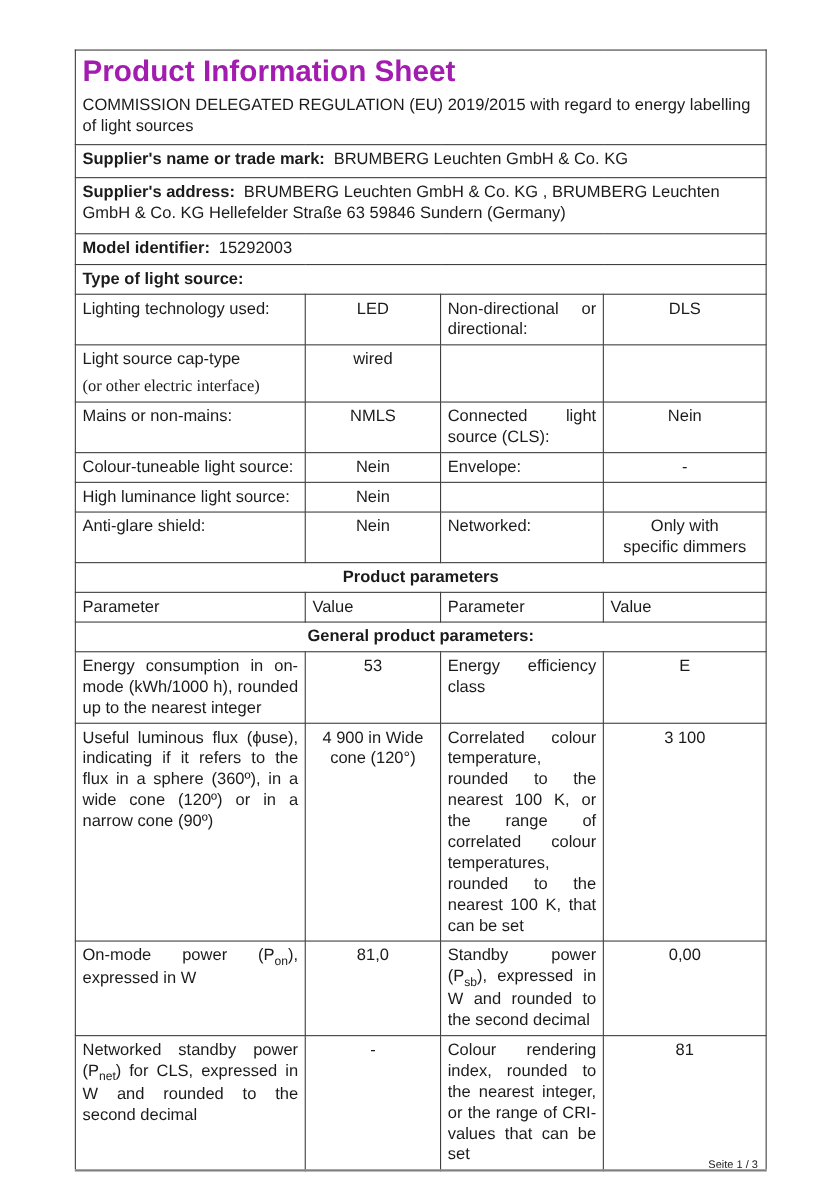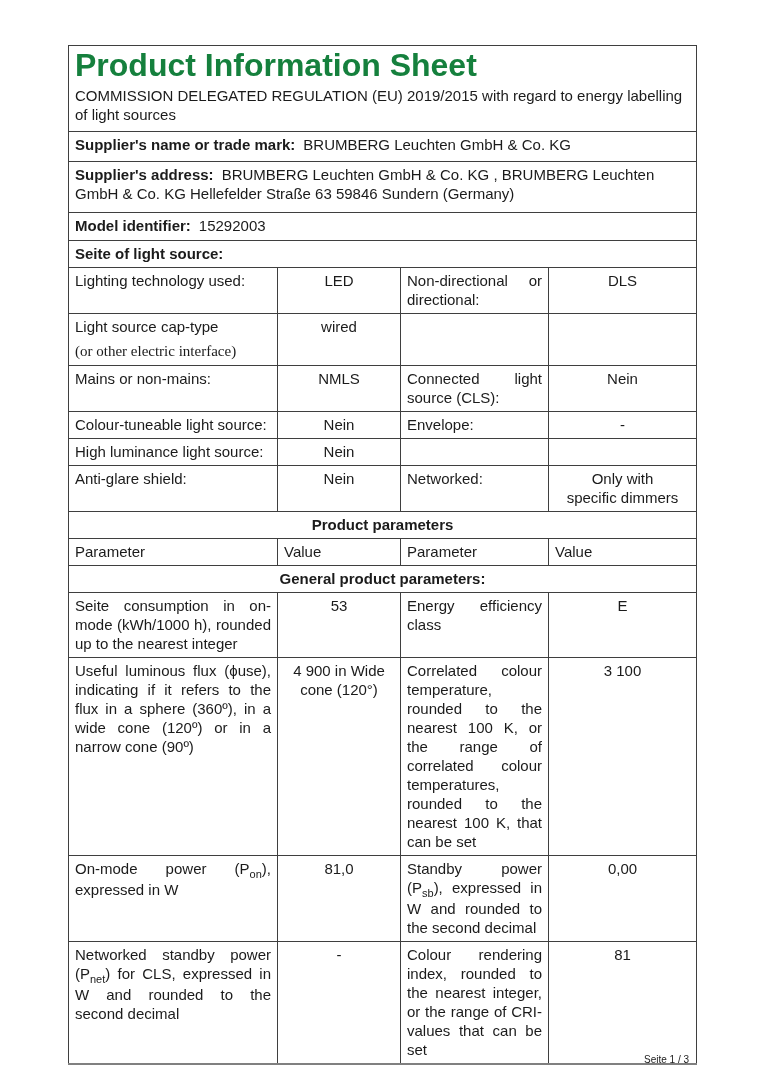--- a/index.html
+++ b/index.html
@@ -24,22 +24,22 @@
     line-height: 19px;
     border-bottom: 2px solid #808080;
   }
   table.sheet td {
     border: 1px solid #3f3f3f;
     vertical-align: top;
     padding: 3px 6px 4px 6px;
   }
   td.titlecell { padding: 8px 10px 6px 10px; }
   .doc-title {
-    color: #15803d;
-    font-size: 32px;
+    color: #a21caf;
+    font-size: 27px;
     line-height: 32px;
     font-weight: bold;
     margin-bottom: 5px;
   }
   .reg-text { font-size: 15px; line-height: 19px; }
   .lbl { font-weight: bold; }
   .lblval { margin-left: 8px; }
   td.param { text-align: justify; }
   td.value { text-align: center; white-space: pre-line; }
   td.centerbold { text-align: center; font-weight: bold; margin-left: 11px; }
@@ -87,21 +87,21 @@
     </tr>
 
     <tr style="height:28px">
       <td colspan="4" class="lblrow">
         <span class="lbl">Model identifier:</span><span class="lblval">15292003</span>
       </td>
     </tr>
 
     <tr style="height:27px">
       <td colspan="4">
-        <span class="lbl">Seite of light source:</span>
+        <span class="lbl">Type of light source:</span>
       </td>
     </tr>
 
     <tr style="height:40px">
       <td class="param">Lighting technology used:</td>
       <td class="value">LED</td>
       <td class="param">Non-directional or directional:</td>
       <td class="value">DLS</td>
     </tr>
     <tr style="height:45px">
@@ -148,21 +148,21 @@
       <td>Value</td>
       <td>Parameter</td>
       <td>Value</td>
     </tr>
 
     <tr style="height:21px">
       <td colspan="4" class="centerbold">General product parameters:</td>
     </tr>
 
     <tr style="height:59px">
-      <td class="param">Seite consumption in on-mode (kWh/1000 h), rounded up to the nearest integer</td>
+      <td class="param">Energy consumption in on-mode (kWh/1000 h), rounded up to the nearest integer</td>
       <td class="value">53</td>
       <td class="param">Energy efficiency class</td>
       <td class="value">E</td>
     </tr>
     <tr style="height:188px">
       <td class="param">Useful luminous flux (ϕuse), indicating if it refers to the flux in a sphere (360º), in a wide cone (120º) or in a narrow cone (90º)</td>
       <td class="value">4 900 in Wide
 cone (120°)</td>
       <td class="param">Correlated colour temperature, rounded to the nearest 100 K, or the range of correlated colour temperatures, rounded to the nearest 100 K, that can be set</td>
       <td class="value">3 100</td>

